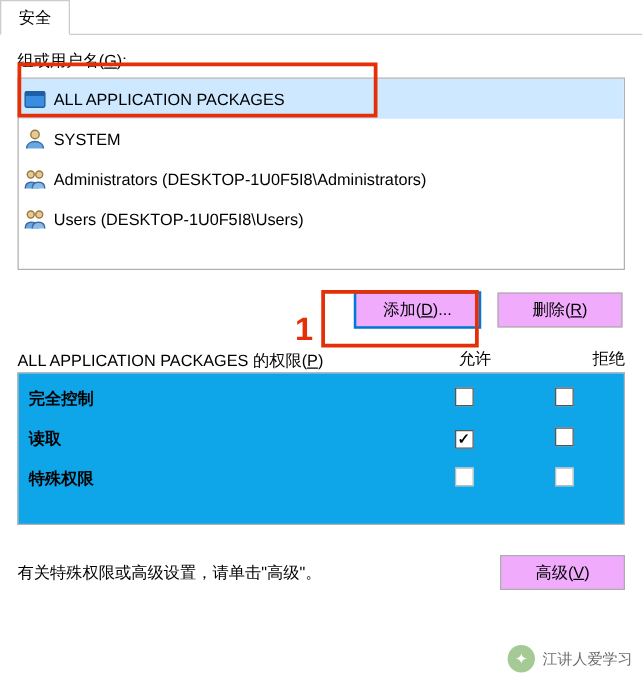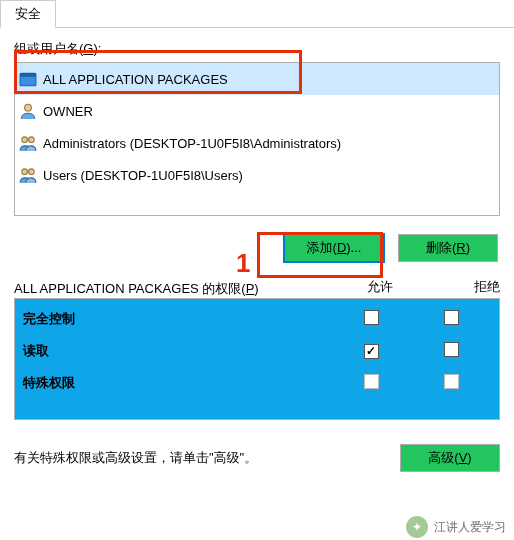--- a/index.html
+++ b/index.html
@@ -80,21 +80,21 @@
   .button-row {
     display: flex;
     justify-content: flex-end;
     gap: 14px;
     margin: 18px 2px 10px 0;
   }
   .btn {
     min-width: 100px;
     height: 28px;
     border: 1px solid #adadad;
-    background: #22c55e;
+    background: #f0abfc;
     font-family: inherit;
     font-size: 13px;
     cursor: pointer;
     padding: 0 14px;
   }
   .btn.focus {
     outline: 2px solid #0078d7;
     outline-offset: -1px;
   }
   .btn .mnemonic { text-decoration: underline; }
@@ -182,21 +182,21 @@
             <rect x="1" y="3" width="14" height="11" rx="1" fill="#3b8de0" stroke="#1d5fa6"></rect>
             <rect x="1" y="3" width="14" height="3" fill="#1d5fa6"></rect>
           </svg></span>
         <span>ALL APPLICATION PACKAGES</span>
       </div>
       <div class="list-row">
         <span class="icon"><svg viewBox="0 0 16 16">
             <circle cx="8" cy="5" r="3" fill="#e6c998" stroke="#9c7b3d"></circle>
             <path d="M2 15c0-3.5 3-5 6-5s6 1.5 6 5" fill="#6aa6e0" stroke="#3a6aa0"></path>
           </svg></span>
-        <span>OWNER</span>
+        <span>SYSTEM</span>
       </div>
       <div class="list-row">
         <span class="icon"><svg viewBox="0 0 16 16">
             <circle cx="5" cy="5" r="2.5" fill="#e6c998" stroke="#9c7b3d"></circle>
             <circle cx="11" cy="5" r="2.5" fill="#e6c998" stroke="#9c7b3d"></circle>
             <path d="M1 15c0-3 2-4.5 4.5-4.5S10 12 10 15" fill="#6aa6e0" stroke="#3a6aa0"></path>
             <path d="M6 15c0-3 2-4.5 4.5-4.5S15 12 15 15" fill="#8bbce8" stroke="#3a6aa0"></path>
           </svg></span>
         <span>Administrators (DESKTOP-1U0F5I8\Administrators)</span>
       </div>

